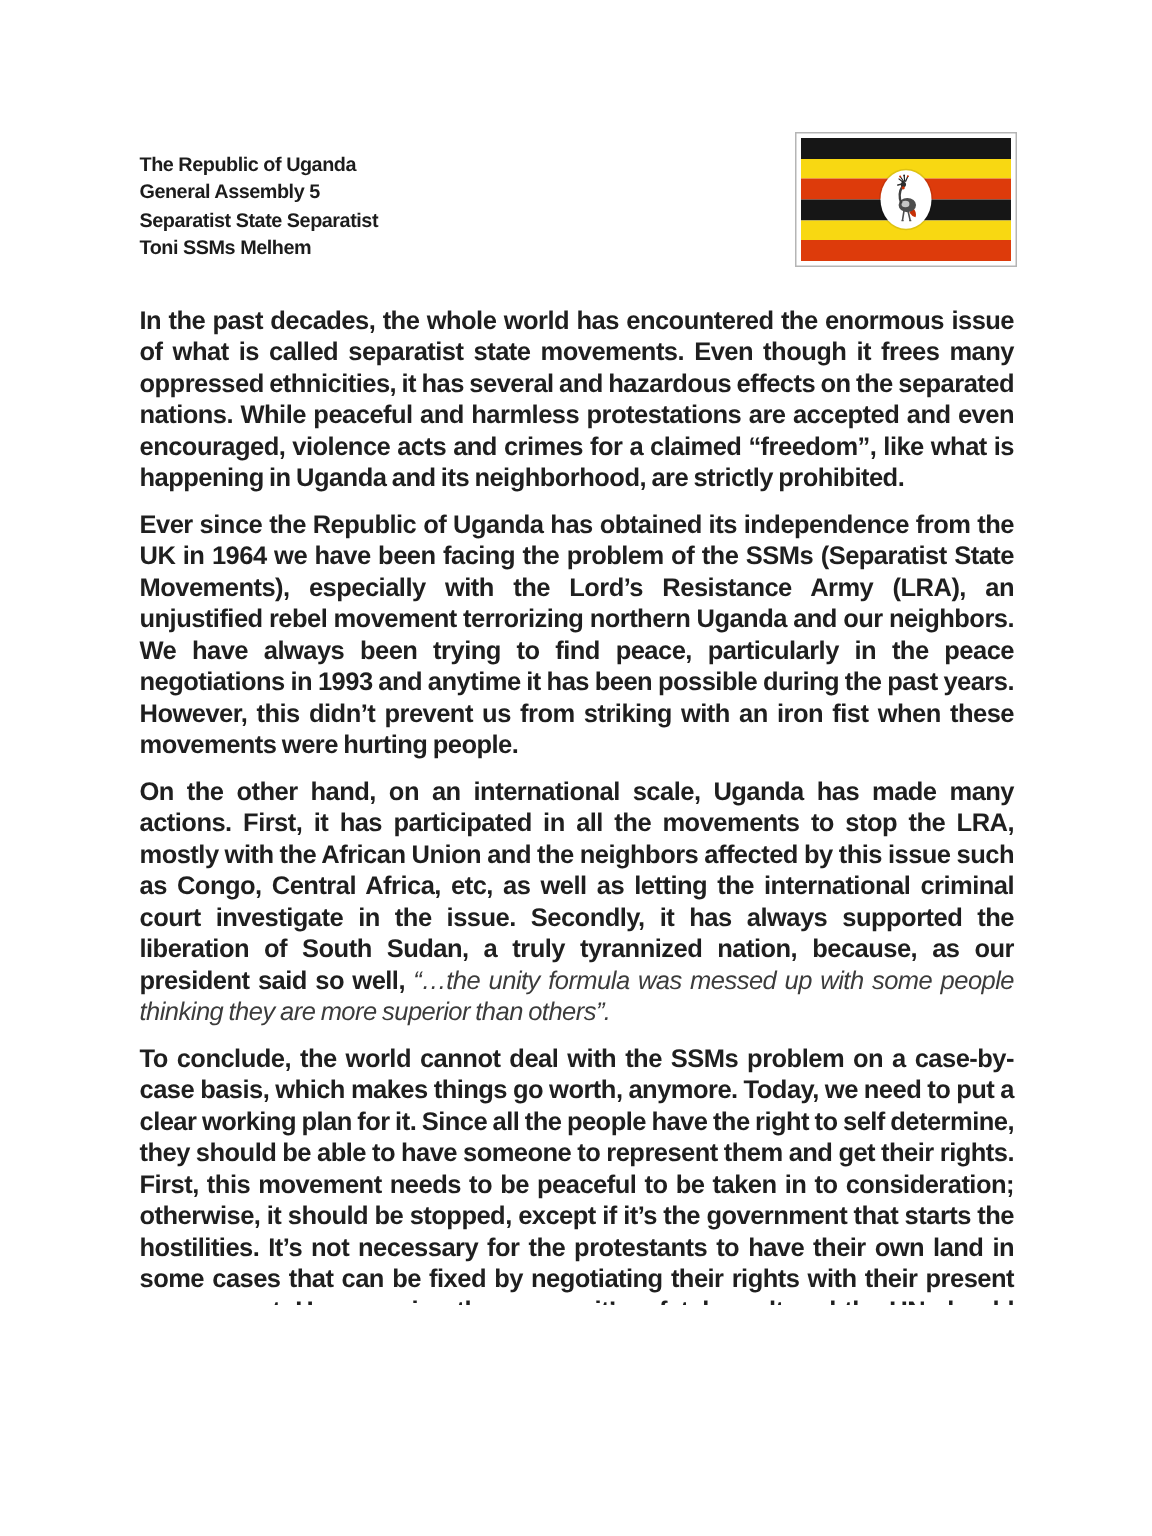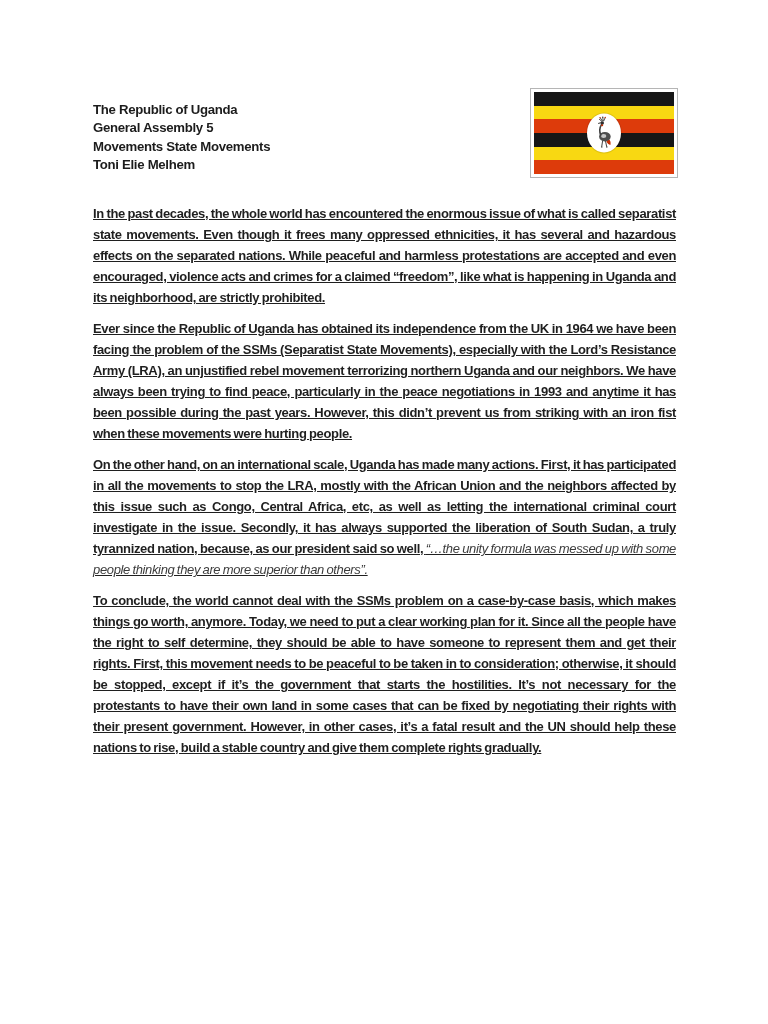--- a/index.html
+++ b/index.html
@@ -57,48 +57,47 @@
     box-shadow: 0 0 0 1px rgba(0,0,0,0.10);
     display: flex;
     align-items: center;
     justify-content: center;
   }
   .content {
     position: absolute;
     left: 93px;
     top: 203px;
     width: 583px;
-    font-size: 13px;
+    font-size: 17px;
     font-weight: 700;
     line-height: 21px;
     letter-spacing: -0.35px;
     word-spacing: -0.8px;
     color: #1f1f1f;
     text-align: justify;
-    text-decoration: underline;
   }
   .content p {
     margin: 0 0 10px 0;
   }
   .quote {
     font-style: italic;
     font-weight: 400;
     color: #3c3c3c;
   }
 </style>
 </head>
 <body>
 
 <div class="page">
 
   <div class="doc-header">
     <div>The Republic of Uganda</div>
     <div>General Assembly 5</div>
-    <div>Movements State Movements</div>
-    <div>Toni Elie Melhem</div>
+    <div>Separatist State Separatist</div>
+    <div>Toni SSMs Melhem</div>
   </div>
 
   <div class="flag">
     <div class="flag-field">
       <div class="stripe" style="background: rgb(22, 22, 22);"></div>
       <div class="stripe" style="background: rgb(248, 216, 18);"></div>
       <div class="stripe" style="background: rgb(221, 59, 11);"></div>
       <div class="stripe" style="background: rgb(22, 22, 22);"></div>
       <div class="stripe" style="background: rgb(248, 216, 18);"></div>
       <div class="stripe" style="background: rgb(221, 59, 11);"></div>

